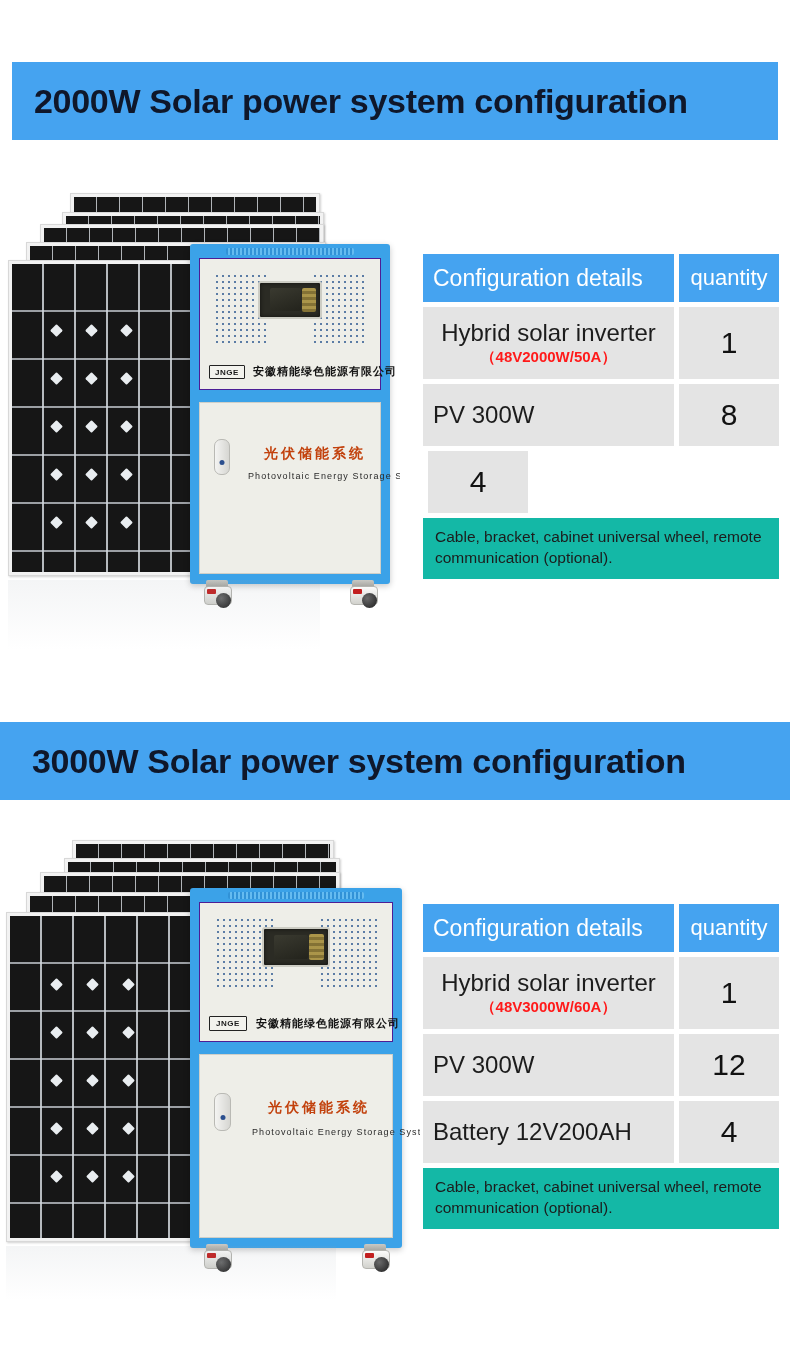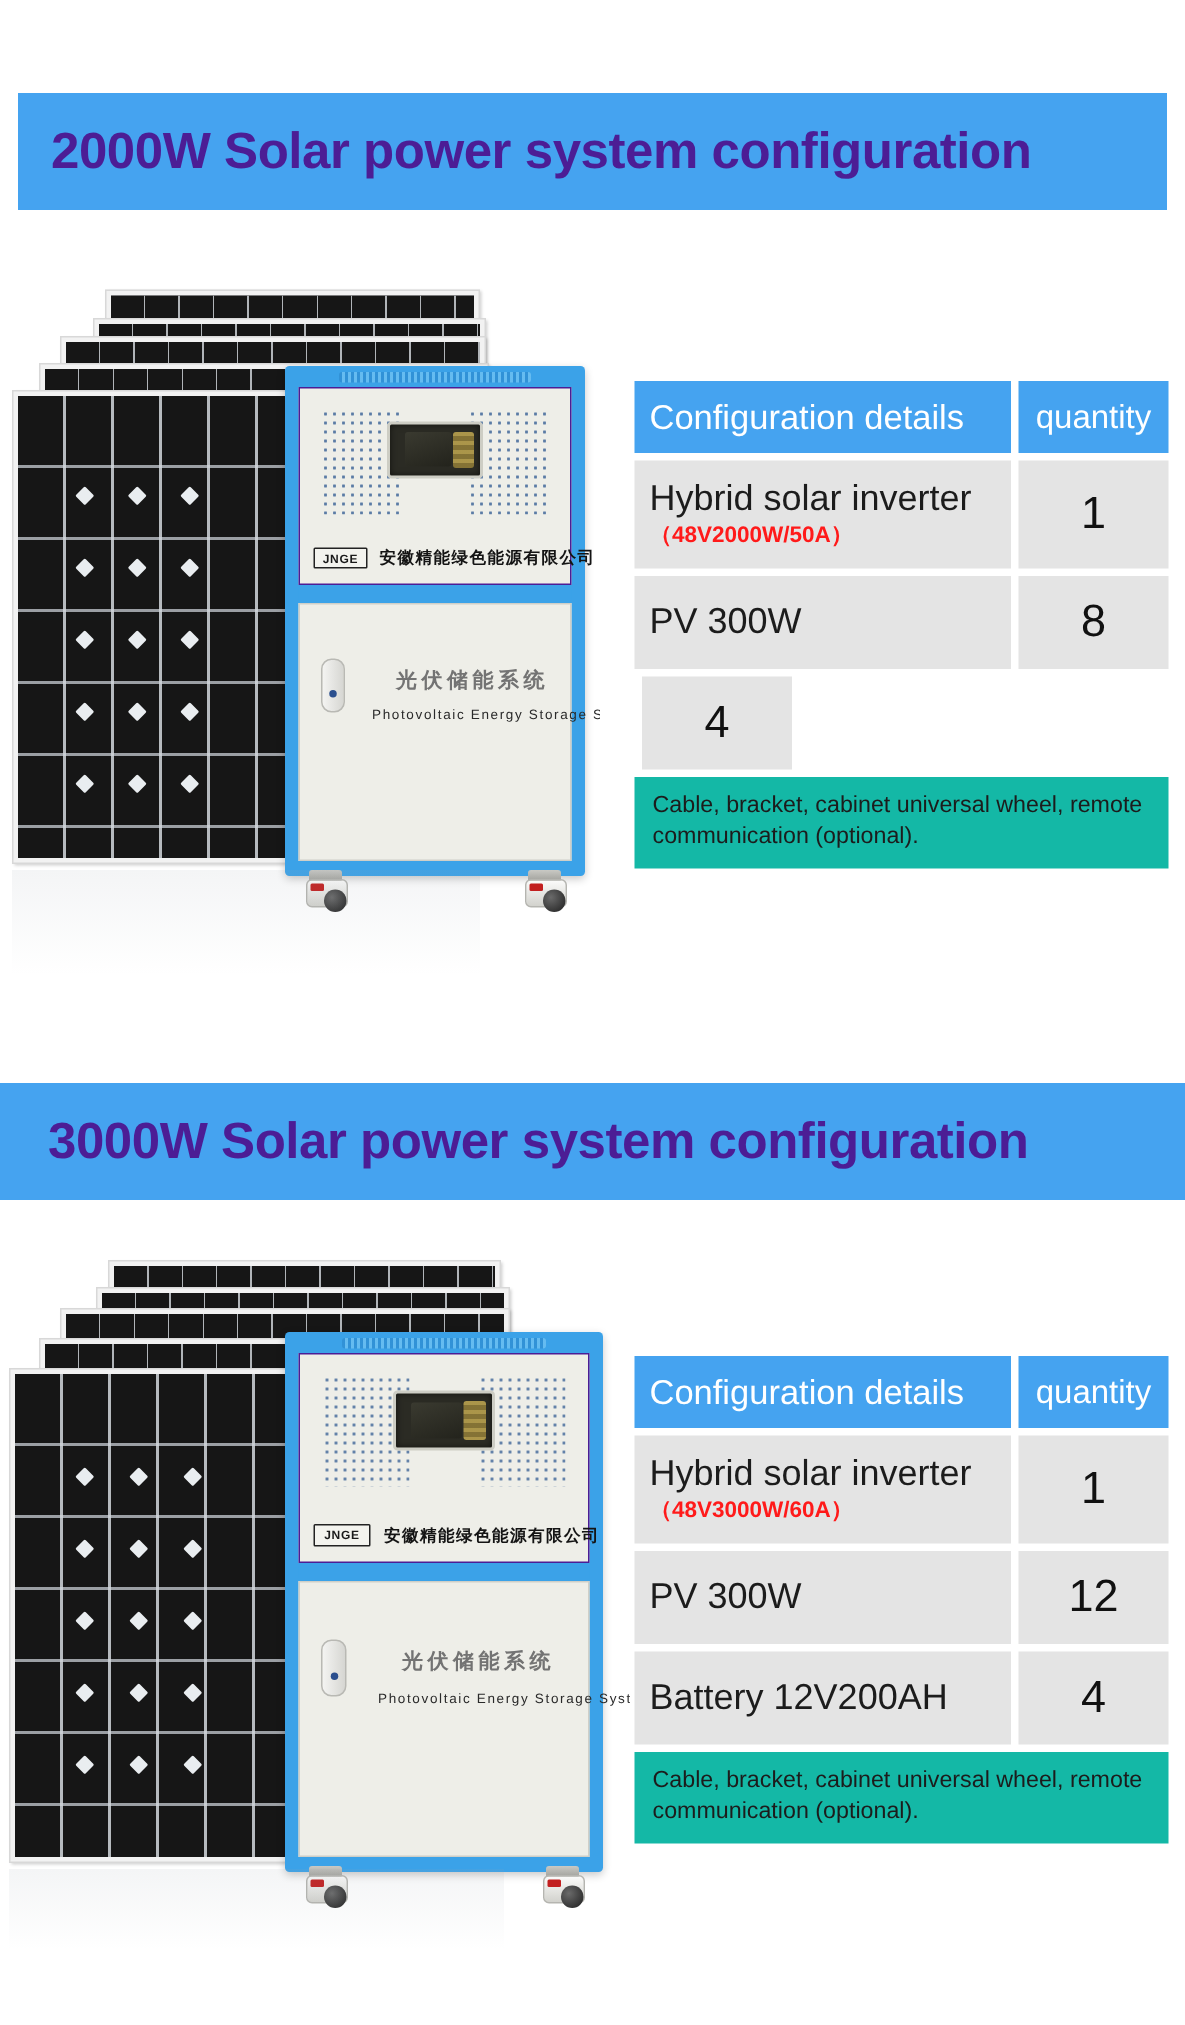--- a/index.html
+++ b/index.html
@@ -2,21 +2,21 @@
 <html><head>
 <meta charset="utf-8">
 <style>
   html,body{margin:0;padding:0;background:#ffffff;}
   body{width:790px;height:1350px;font-family:"Liberation Sans",sans-serif;overflow:hidden;position:relative;}
 
   .page{position:relative;width:790px;height:1350px;background:#fff;}
 
   
   .banner{position:absolute;background:#45a3f0;display:flex;align-items:center;}
-  .banner-text{color:#4c1d95;font-weight:bold;font-size:34px;letter-spacing:-0.3px;
+  .banner-text{color:#0f172a;font-weight:bold;font-size:34px;letter-spacing:-0.3px;
     font-family:"Liberation Sans",sans-serif;white-space:nowrap;}
   #banner-1{left:12px;top:62px;width:766px;height:78px;}
   #banner-1 .banner-text{margin-left:22px;}
   #banner-2{left:0px;top:722px;width:790px;height:78px;}
   #banner-2 .banner-text{margin-left:32px;}
 
   
   .spec-table{position:absolute;width:356px;}
   #table-1{left:423px;top:254px;}
   #table-2{left:423px;top:904px;}
@@ -31,21 +31,21 @@
   .trow.header .cell-detail{justify-content:center;}
   .hdr-text{color:#fff;font-size:23px;font-family:"Liberation Sans",sans-serif;}
   .hdr-qty{color:#fff;font-size:22px;font-family:"Liberation Sans",sans-serif;}
 
   .trow.body{height:62px;}
   .trow.body .cell-detail,.trow.body .cell-qty{height:62px;}
   .item-name{font-size:24px;color:#1c1c1c;line-height:1.05;}
   .item-sub{font-size:15px;color:#ff1a1a;font-weight:bold;line-height:1.2;margin-top:2px;}
   .qty-val{font-size:30px;color:#111;}
 
-  .trow.tall .cell-detail,.trow.tall .cell-qty{height:72px;}
+  .trow.tall .cell-detail,.trow.tall .cell-qty{height:72px;text-align:center;}
   .trow.tall{height:72px;}
 
   .note-row{width:356px;background:#14b8a6;box-sizing:border-box;
     padding:9px 12px 10px 12px;margin-top:0px;}
   .note-text{font-size:15.5px;color:#1c1c1c;line-height:1.35;}
 
   
   .photo{position:absolute;overflow:hidden;}
   #photo-1{left:0px;top:180px;width:400px;height:470px;}
   #photo-2{left:0px;top:830px;width:420px;height:470px;}
@@ -94,21 +94,21 @@
     font-family:"Liberation Sans",sans-serif;}
   .cn-company{position:absolute;font-size:11px;color:#141414;letter-spacing:1px;white-space:nowrap;
     font-family:"DejaVu Sans",sans-serif;font-weight:bold;}
 
   .divider-bar{position:absolute;background:#3ba2e8;}
   .door-handle{position:absolute;background:linear-gradient(to right,#f4f4f2,#d6d6d2);
     border:1px solid #b9b9b4;border-radius:7px;}
   .handle-dot{position:absolute;left:50%;transform:translateX(-50%);width:5px;height:5px;
     border-radius:50%;background:#2b4f8e;}
 
-  .cn-sys{position:absolute;font-size:14px;letter-spacing:3px;color:#737373;white-space:nowrap;
+  .cn-sys{position:absolute;font-size:14px;letter-spacing:3px;color:#c2410c;white-space:nowrap;
     font-family:"DejaVu Sans",sans-serif;font-weight:bold;}
   .en-sys{position:absolute;font-size:9px;letter-spacing:1.1px;color:#2a2a2a;white-space:nowrap;
     font-family:"Liberation Sans",sans-serif;}
 
   .caster{position:absolute;width:26px;height:30px;}
   .caster-top{position:absolute;left:2px;top:0;width:22px;height:8px;
     background:linear-gradient(to bottom,#c9c9c4,#9e9e99);border-radius:2px;}
   .caster-body{position:absolute;left:0;top:6px;width:26px;height:17px;
     background:linear-gradient(to bottom,#fbfbfa,#d2d2cd);border-radius:4px;border:1px solid #b5b5b0;}
   .caster-red{position:absolute;left:3px;top:9px;width:9px;height:5px;background:#c21f1f;border-radius:1px;}

